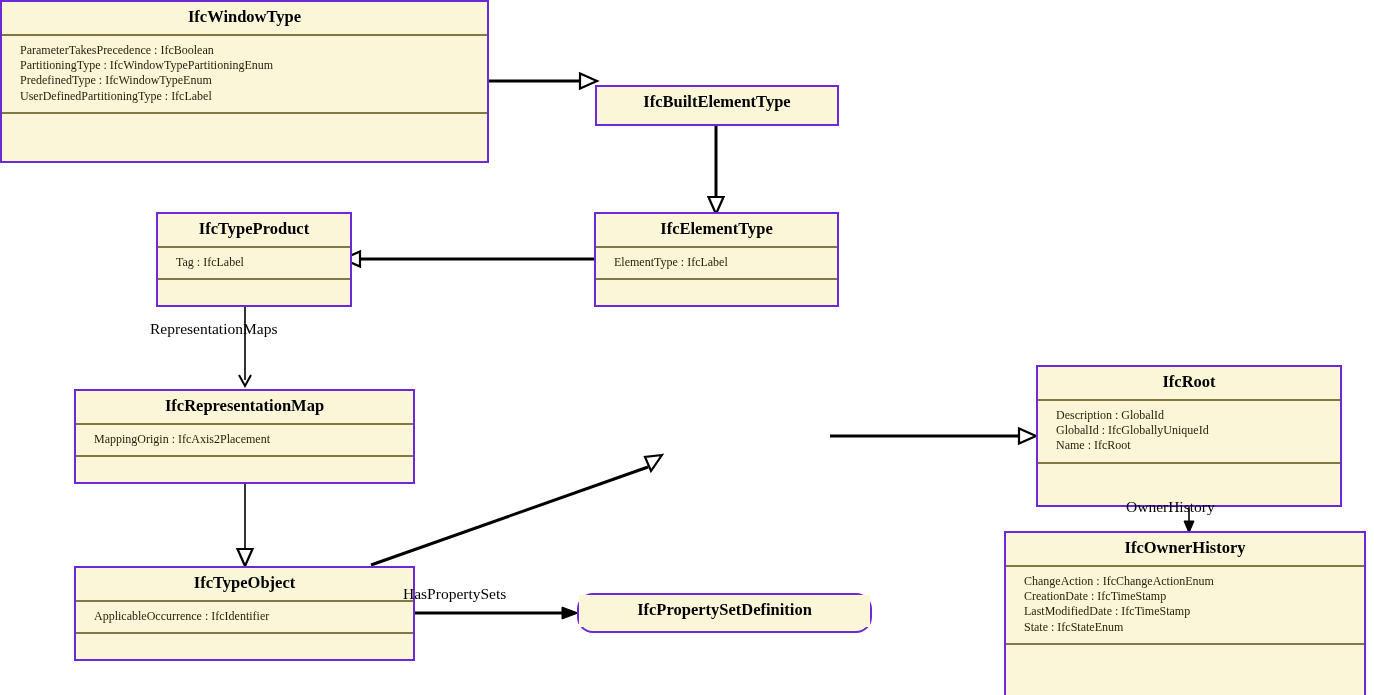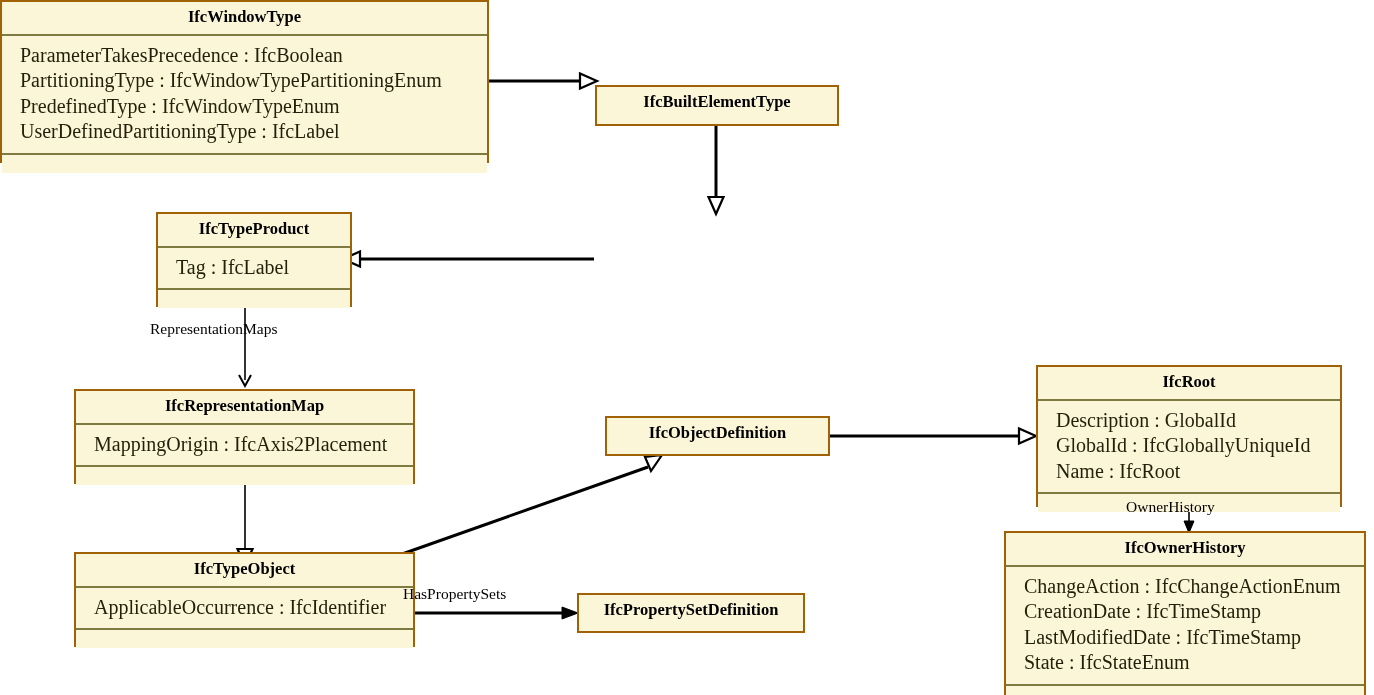--- a/index.html
+++ b/index.html
@@ -15,21 +15,21 @@
     background: #ffffff;
     overflow: hidden;
     font-family: "Liberation Serif", "DejaVu Serif", serif;
   }
 
   
   .uml-class {
     position: absolute;
     box-sizing: border-box;
     background: #fbf6d8;
-    border: 2px solid #a16207;
+    border: 2px solid #6d28d9;
     z-index: 5;
   }
   .uml-compartment {
     box-sizing: border-box;
     background: #fbf6d8;
   }
   .uml-compartment + .uml-compartment {
     border-top: 2px solid #7f7a40;
   }
   .uml-title {
@@ -38,21 +38,21 @@
     font-size: 16.5px;
     line-height: 1;
     padding: 7px 8px 8px 8px;
     color: #000000;
     white-space: nowrap;
   }
   .uml-attrs {
     padding: 7px 0 8px 0;
   }
   .uml-attr {
-    font-size: 20px;
+    font-size: 12px;
     line-height: 1.28;
     color: #221f0a;
     padding: 0 20px 0 18px;
     white-space: nowrap;
   }
   .uml-empty {
     height: 20px;
   }
 
   
@@ -180,60 +180,64 @@
   <div class="uml-class" style="left:147px; top:212px; width:196px; height:95px;margin-left:9px;">
     <div class="uml-compartment">
       <div class="uml-title">IfcTypeProduct</div>
     </div>
     <div class="uml-compartment uml-attrs">
       <div class="uml-attr">Tag : IfcLabel</div>
     </div>
     <div class="uml-compartment uml-empty"></div>
   </div>
 
+  <div class="uml-class" style="left:594px; top:212px; width:245px; height:95px;">
+    <div class="uml-compartment">
+      <div class="uml-title">IfcElementType</div>
+    </div>
+    <div class="uml-compartment uml-attrs">
+      <div class="uml-attr">ElementType : IfcLabel</div>
+    </div>
+    <div class="uml-compartment uml-empty"></div>
+  </div>
 
   <div class="uml-class" style="left:74px; top:389px; width:341px; height:95px;">
     <div class="uml-compartment">
       <div class="uml-title">IfcRepresentationMap</div>
     </div>
     <div class="uml-compartment uml-attrs">
       <div class="uml-attr">MappingOrigin : IfcAxis2Placement</div>
     </div>
     <div class="uml-compartment uml-empty"></div>
   </div>
 
-  <div class="uml-class" style="left:605px; top:416px; width:225px; height:40px;">
-    <div class="uml-compartment">
-      <div class="uml-title">IfcObjectDefinition</div>
-    </div>
-  </div>
 
   <div class="uml-class" style="left:1036px; top:365px; width:306px; height:142px;">
     <div class="uml-compartment">
       <div class="uml-title">IfcRoot</div>
     </div>
     <div class="uml-compartment uml-attrs">
       <div class="uml-attr">Description : GlobalId</div>
       <div class="uml-attr">GlobalId : IfcGloballyUniqueId</div>
       <div class="uml-attr">Name : IfcRoot</div>
     </div>
     <div class="uml-compartment uml-empty"></div>
   </div>
 
-  <div class="uml-class" style="left:74px; top:552px; width:341px; height:95px;">
+  <div class="uml-class" style="left:74px; top:566px; width:341px; height:95px;">
     <div class="uml-compartment">
       <div class="uml-title">IfcTypeObject</div>
     </div>
     <div class="uml-compartment uml-attrs">
       <div class="uml-attr">ApplicableOccurrence : IfcIdentifier</div>
     </div>
     <div class="uml-compartment uml-empty"></div>
   </div>
 
-  <div class="uml-class" style="left:577px; top:593px; width:228px; height:40px;">
+  <div class="uml-class" style="left:577px; top:593px; width:295px; height:40px;border-radius:16px;">
     <div class="uml-compartment">
       <div class="uml-title">IfcPropertySetDefinition</div>
     </div>
   </div>
 
   <div class="uml-class" style="left:1004px; top:531px; width:362px; height:164px; border-bottom:none;">
     <div class="uml-compartment">
       <div class="uml-title">IfcOwnerHistory</div>
     </div>
     <div class="uml-compartment uml-attrs">

